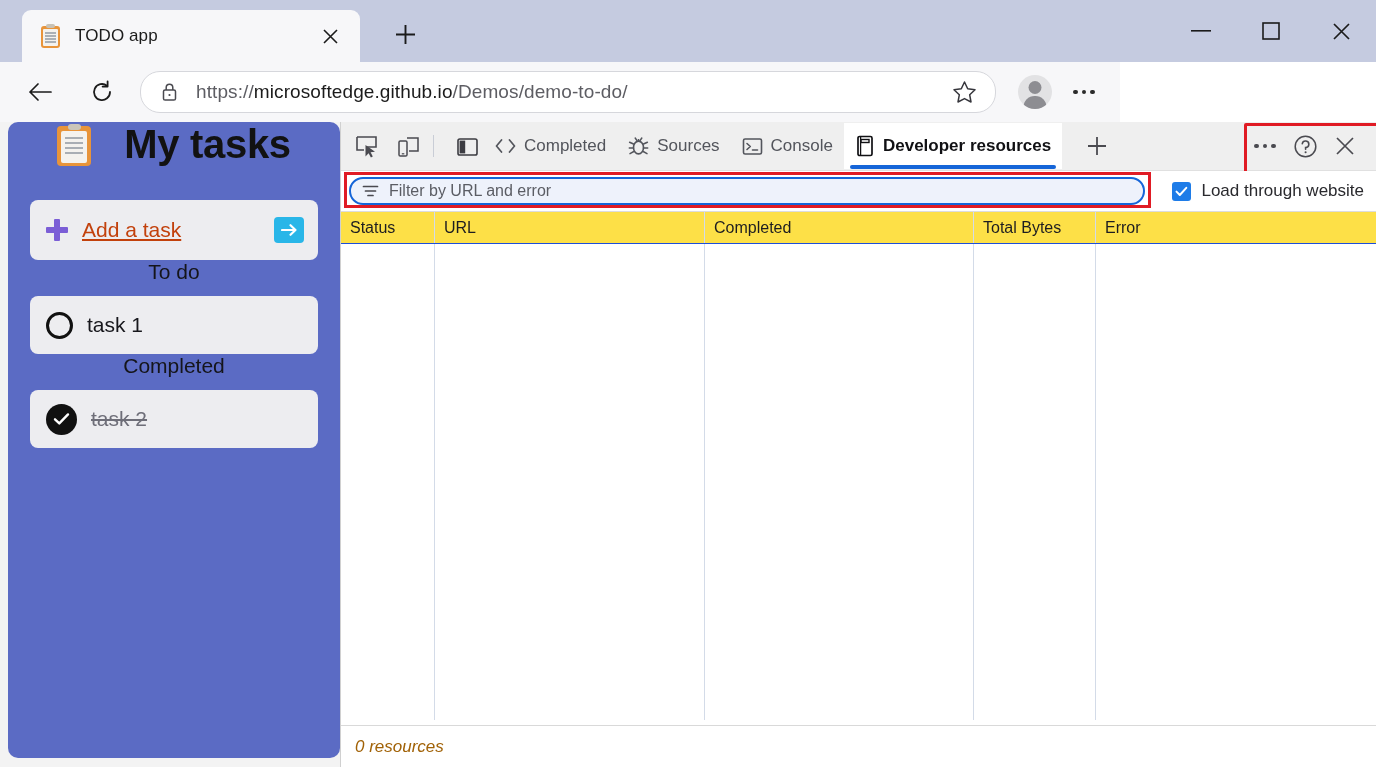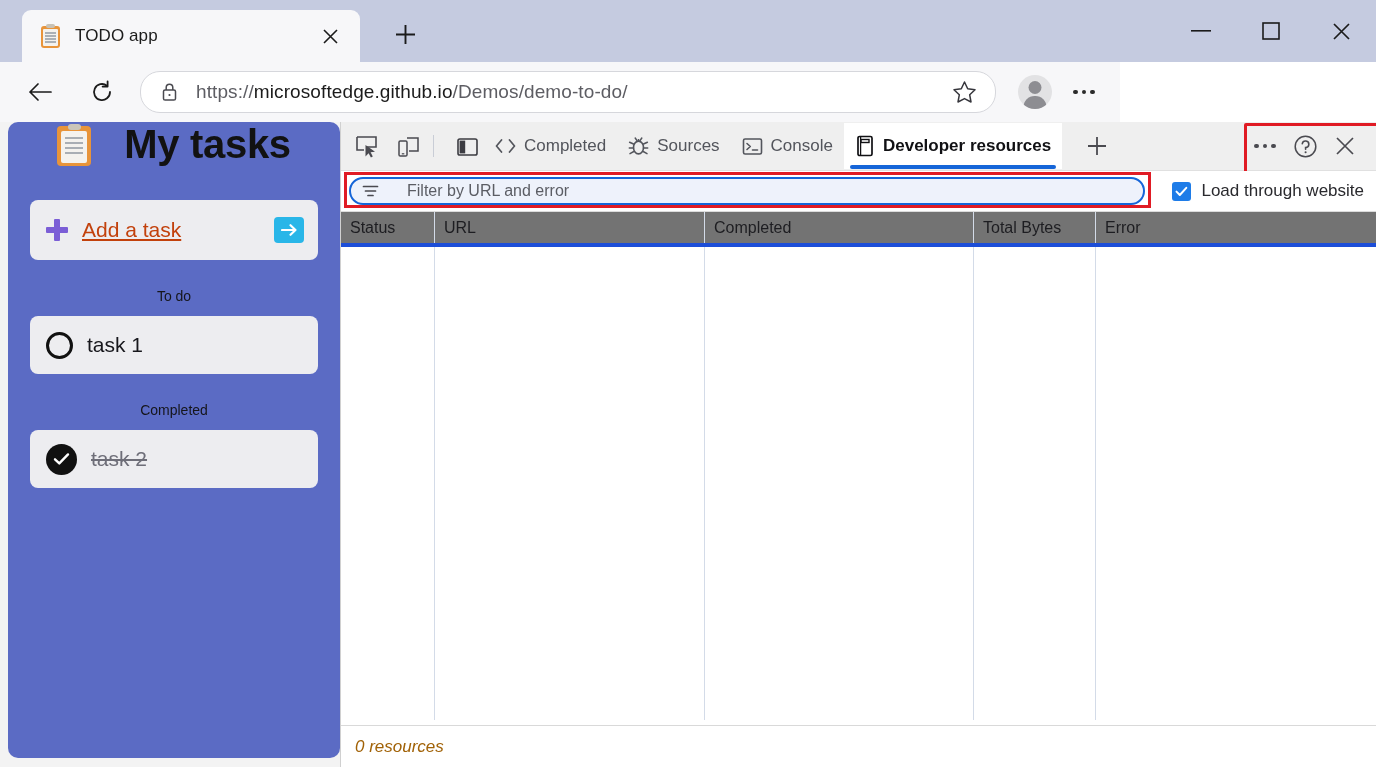--- a/index.html
+++ b/index.html
@@ -216,23 +216,22 @@
     font-size: 21px; color: #c2410c; text-decoration: underline;
   }
   .arrow-btn {
     margin-left: auto;
     width: 30px; height: 26px;
     background: #29b6e8;
     border-radius: 4px;
     display:flex; align-items:center; justify-content:center;
   }
   .section-heading {
-    margin-top: 28px;
     text-align: center;
-    font-size: 14px;
+    font-size: 21px;
     color: #15151a;
   }
   .task-item {
     margin: 12px 22px 0 22px;
     height: 58px;
     background: #ededf0;
     border-radius: 8px;
     display: flex; align-items: center;
     padding-left: 16px;
   }
@@ -325,21 +324,21 @@
     margin-left: 8px;
     width: 796px; height: 28px;
     background: #eef2fb;
     border: 2px solid #1565d8;
     border-radius: 15px;
     display: flex; align-items: center;
     box-sizing: border-box;
   }
   .filter-icon { margin-left: 11px; flex:none; display:flex; }
   .filter-placeholder {
-    margin-left: 28px; font-size: 16px; color: #5b5d64;
+    margin-left: 10px; font-size: 16px; color: #5b5d64;
   }
   .filter-hl {
     position: absolute; left: 3px; top: 1px;
     width: 807px; height: 36px;
     border: 3px solid #e01b24;
     box-sizing: border-box;
     pointer-events: none;
   }
   .checkbox-wrap {
     margin-left: auto; margin-right: 12px;
@@ -353,22 +352,22 @@
   .cbox-label { font-size: 17px; color: #2a2a2e; white-space: nowrap; text-align: center; }
 
   .dt-table {
     position: relative;
     height: 508px;
     background: #ffffff;
     overflow: hidden;
   }
   .thead {
     display: flex; height: 31px;
-    background: #737373;
-    border-bottom: 4px solid #1d4ed8;
+    background: #fde047;
+    border-bottom: 1px solid #1d4ed8;
     justify-content: space-between;
   }
   .th {
     font-size: 16px; color: #1d1d21;
     display: flex; align-items: center;
     padding-left: 9px;
     border-right: 1px solid #d3dbe8;
     box-sizing: border-box;
     flex: none;
   }

